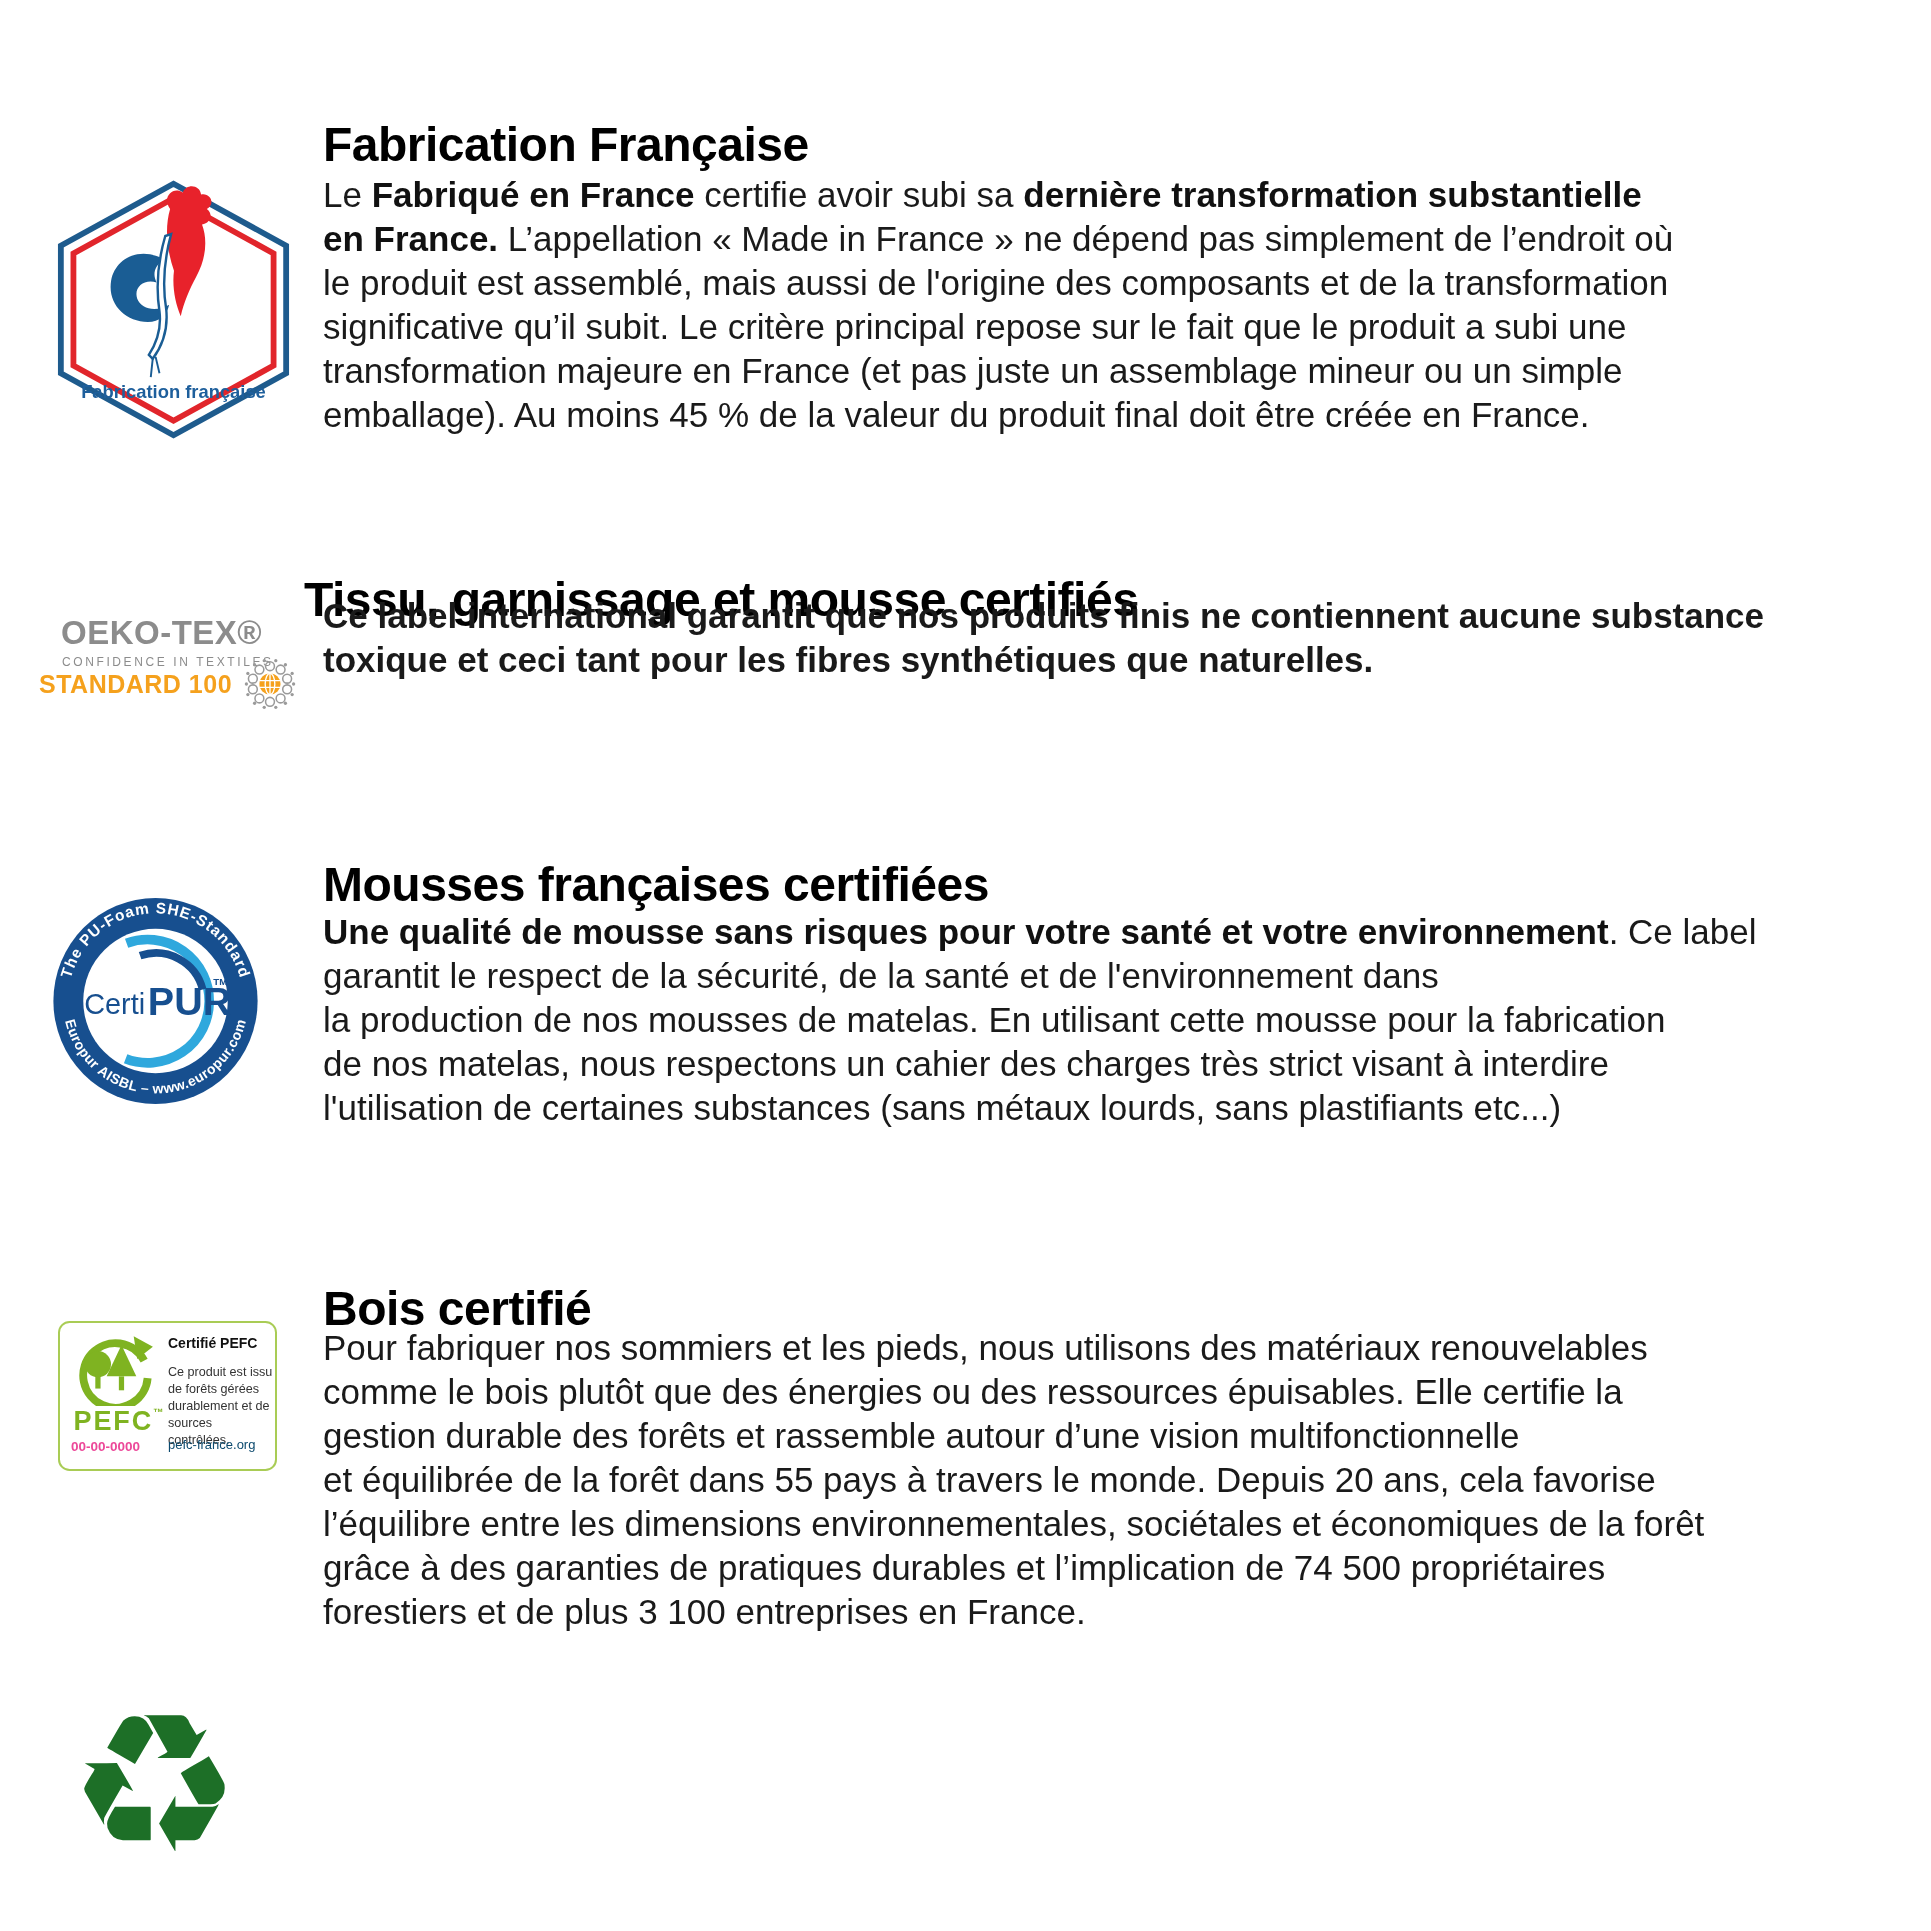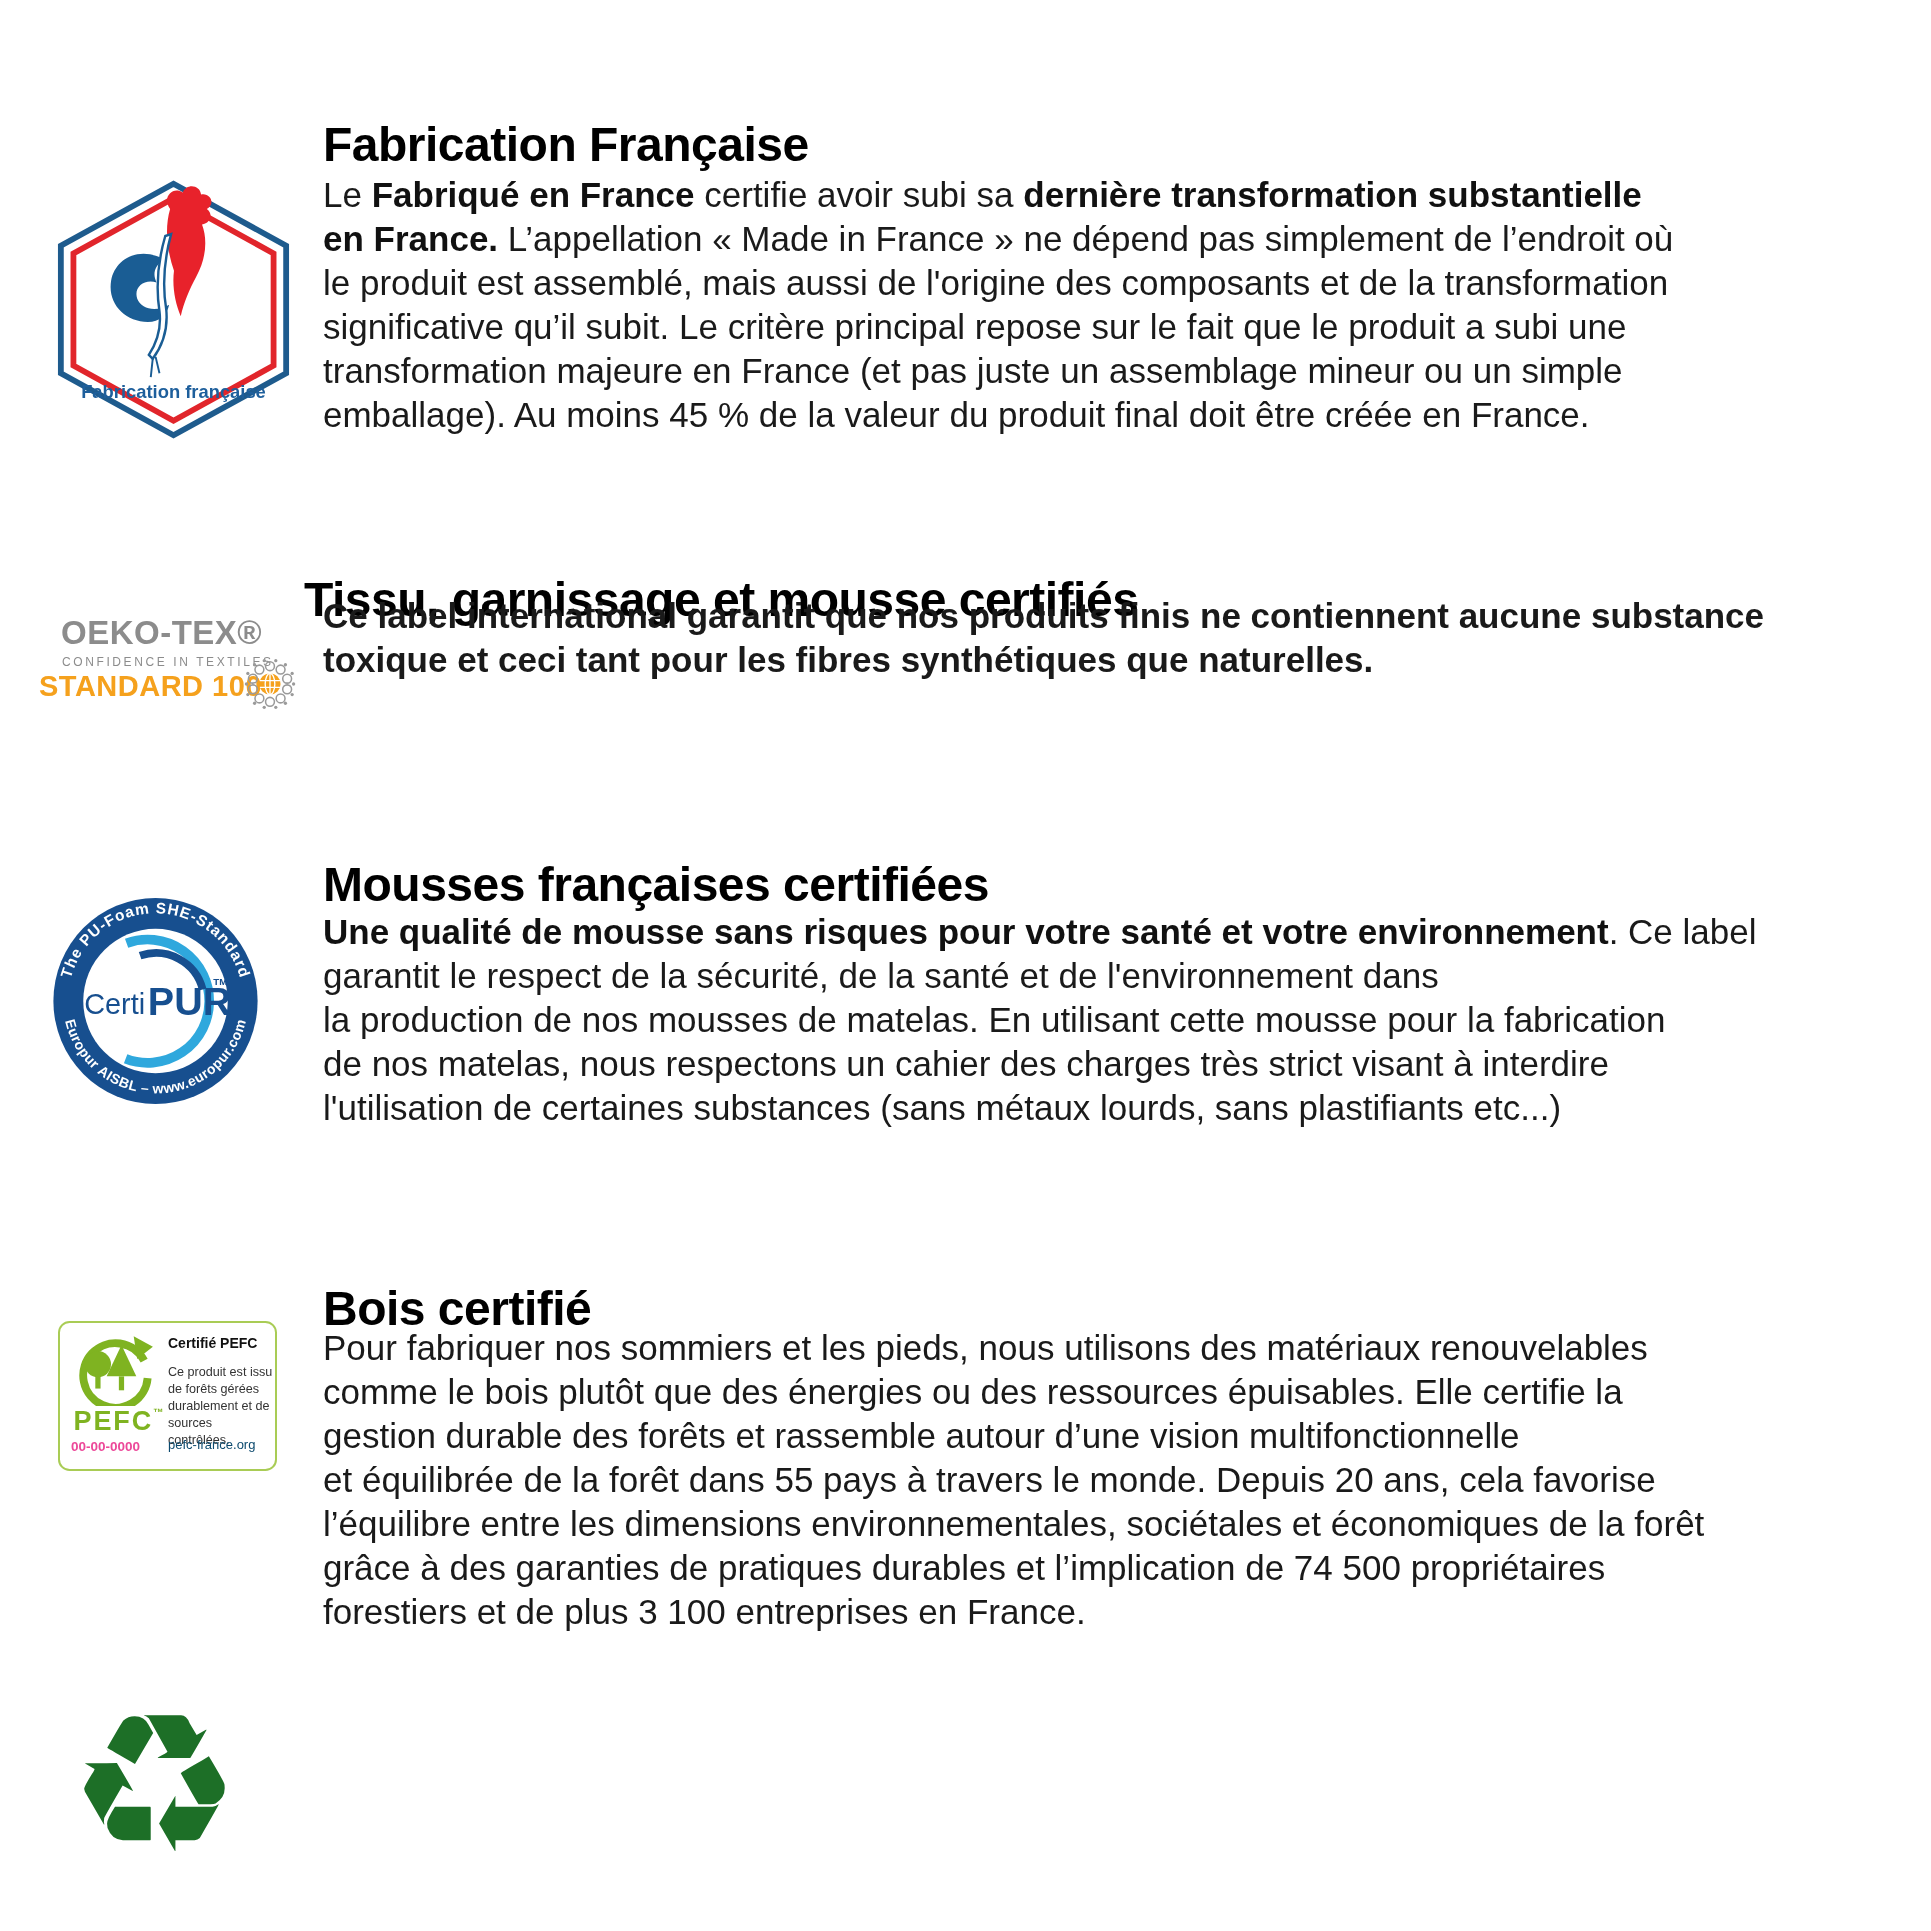--- a/index.html
+++ b/index.html
@@ -6,21 +6,21 @@
   .page{position:relative;width:1931px;height:1931px;background:#ffffff;overflow:hidden;
         font-family:"Liberation Sans",sans-serif;color:#1a1a1a;}
   .abs{position:absolute;}
   .sec-title{font-size:48px;line-height:50px;font-weight:700;color:#000;letter-spacing:-0.5px;white-space:pre;}
   .sec-body{font-size:35px;line-height:44px;color:#1a1a1a;white-space:pre-line;}
   .sec-body b{font-weight:700;color:#111;}
   
   .oeko{width:270px;height:111px;}
   .oeko .brand{position:absolute;left:22px;top:0;font-size:33px;font-weight:700;color:#8c8c8c;letter-spacing:0.5px;}
   .oeko .tagline{position:absolute;left:23px;top:41px;font-size:12px;color:#8c8c8c;letter-spacing:2.6px;}
-  .oeko .standard{position:absolute;left:0;top:56px;font-size:29px;font-weight:700;color:#f5a11d;letter-spacing:0.5px;}
+  .oeko .standard{position:absolute;left:0;top:56px;font-size:25px;font-weight:700;color:#f5a11d;letter-spacing:0.5px;}
   .oeko svg{position:absolute;left:205px;top:44px;}
   
   .pefc-card{width:219px;height:150px;background:#fff;border:2.9px solid #a9cc55;border-radius:11.6px;box-sizing:border-box;}
   .pefc-brand{position:absolute;left:13.5px;top:83px;font-size:27px;font-weight:700;color:#7fb321;letter-spacing:1.9px;}
   .pefc-tm{font-size:10.6px;vertical-align:top;}
   .pefc-num{position:absolute;left:11px;top:116px;font-size:13.5px;font-weight:700;color:#ec4899;}
   .pefc-cert{position:absolute;left:108px;top:11.6px;font-size:14px;font-weight:700;color:#111;}
   .pefc-desc{position:absolute;left:108px;top:41px;font-size:12.6px;line-height:17px;color:#333;white-space:pre-line;}
   .pefc-site{position:absolute;left:108px;top:114px;font-size:13px;color:#0c4a6e;}
   

